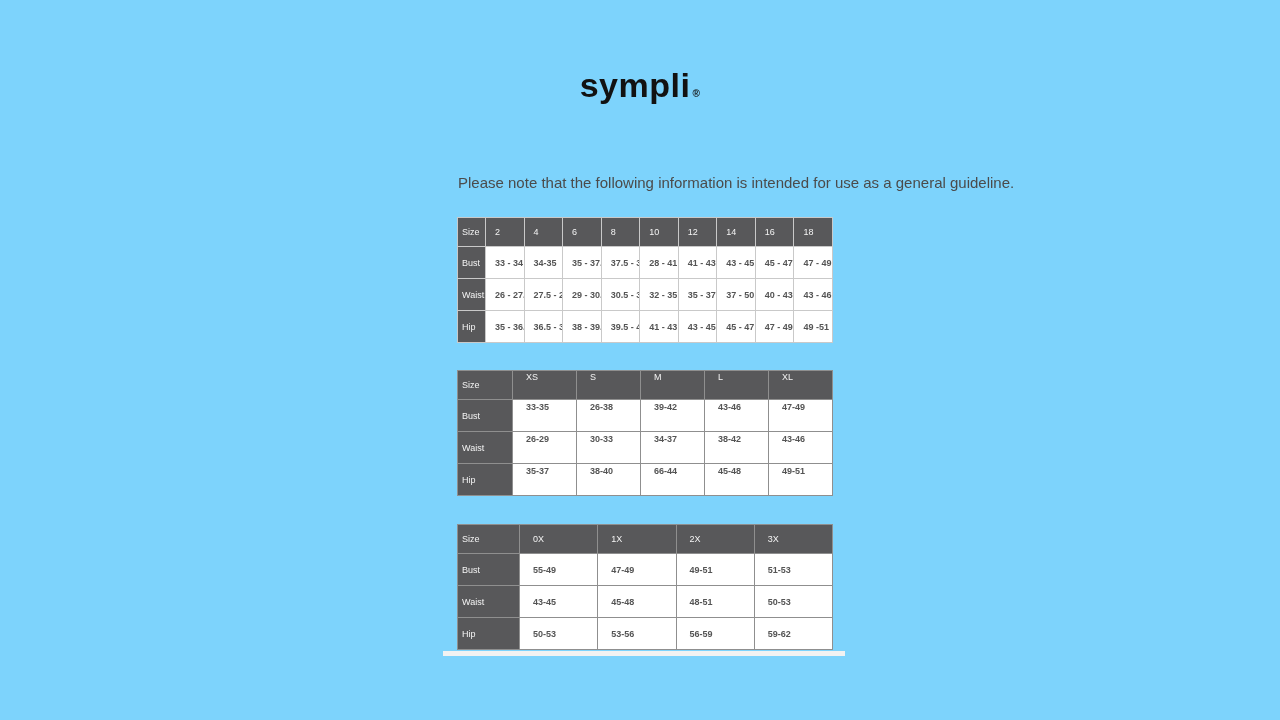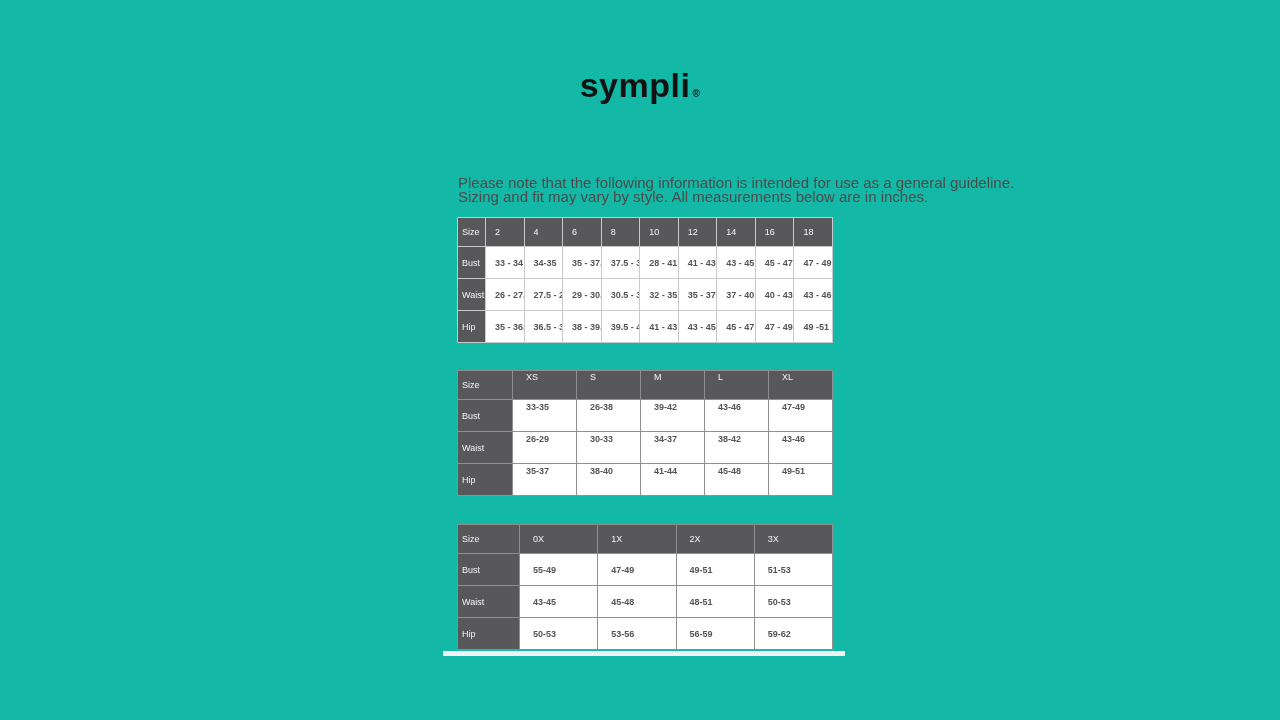--- a/index.html
+++ b/index.html
@@ -1,20 +1,20 @@
 <!DOCTYPE html>
 <html><head>
 <meta charset="utf-8">
 <style>
   html, body { margin: 0; padding: 0; background: #ffffff; }
   .page {
     position: relative;
     width: 1280px;
     height: 720px;
-    background: #14b8a6;
+    background: #7dd3fc;
     overflow: hidden;
     font-family: "Liberation Sans", sans-serif;
   }
   .logo {
     position: absolute;
     top: 66px;
     left: 0;
     width: 100%;
     text-align: center;
     font-size: 34px;
@@ -93,21 +93,20 @@
 <body>
 
 <div class="page">
 
   <div class="logo">
     <span>sympli</span><span class="logo-mark">®</span>
   </div>
 
   <div class="intro">
     <div>Please note that the following information is intended for use as a general guideline.</div>
-    <div>Sizing and fit may vary by style. All measurements below are in inches.</div>
   </div>
 
   <div class="tbl t0">
       <table>
         <thead>
           <tr>
             <th class="corner">Size</th>
             <th class="colhead">2</th>
             <th class="colhead">4</th>
             <th class="colhead">6</th>
@@ -133,21 +132,21 @@
             <td class="cell">47 - 49</td>
           </tr>
           <tr>
             <th class="rowlabel">Waist</th>
             <td class="cell">26 - 27.5</td>
             <td class="cell">27.5 - 29</td>
             <td class="cell">29 - 30.5</td>
             <td class="cell">30.5 - 32</td>
             <td class="cell">32 - 35</td>
             <td class="cell">35 - 37</td>
-            <td class="cell">37 - 40</td>
+            <td class="cell">37 - 50</td>
             <td class="cell">40 - 43</td>
             <td class="cell">43 - 46</td>
           </tr>
           <tr>
             <th class="rowlabel">Hip</th>
             <td class="cell">35 - 36.5</td>
             <td class="cell">36.5 - 38</td>
             <td class="cell">38 - 39.5</td>
             <td class="cell">39.5 - 41</td>
             <td class="cell">41 - 43</td>
@@ -185,21 +184,21 @@
             <td class="cell">26-29</td>
             <td class="cell">30-33</td>
             <td class="cell">34-37</td>
             <td class="cell">38-42</td>
             <td class="cell">43-46</td>
           </tr>
           <tr>
             <th class="rowlabel">Hip</th>
             <td class="cell">35-37</td>
             <td class="cell">38-40</td>
-            <td class="cell">41-44</td>
+            <td class="cell">66-44</td>
             <td class="cell">45-48</td>
             <td class="cell">49-51</td>
           </tr>
         </tbody>
       </table>
     </div>
   <div class="tbl t2">
       <table>
         <thead>
           <tr>

